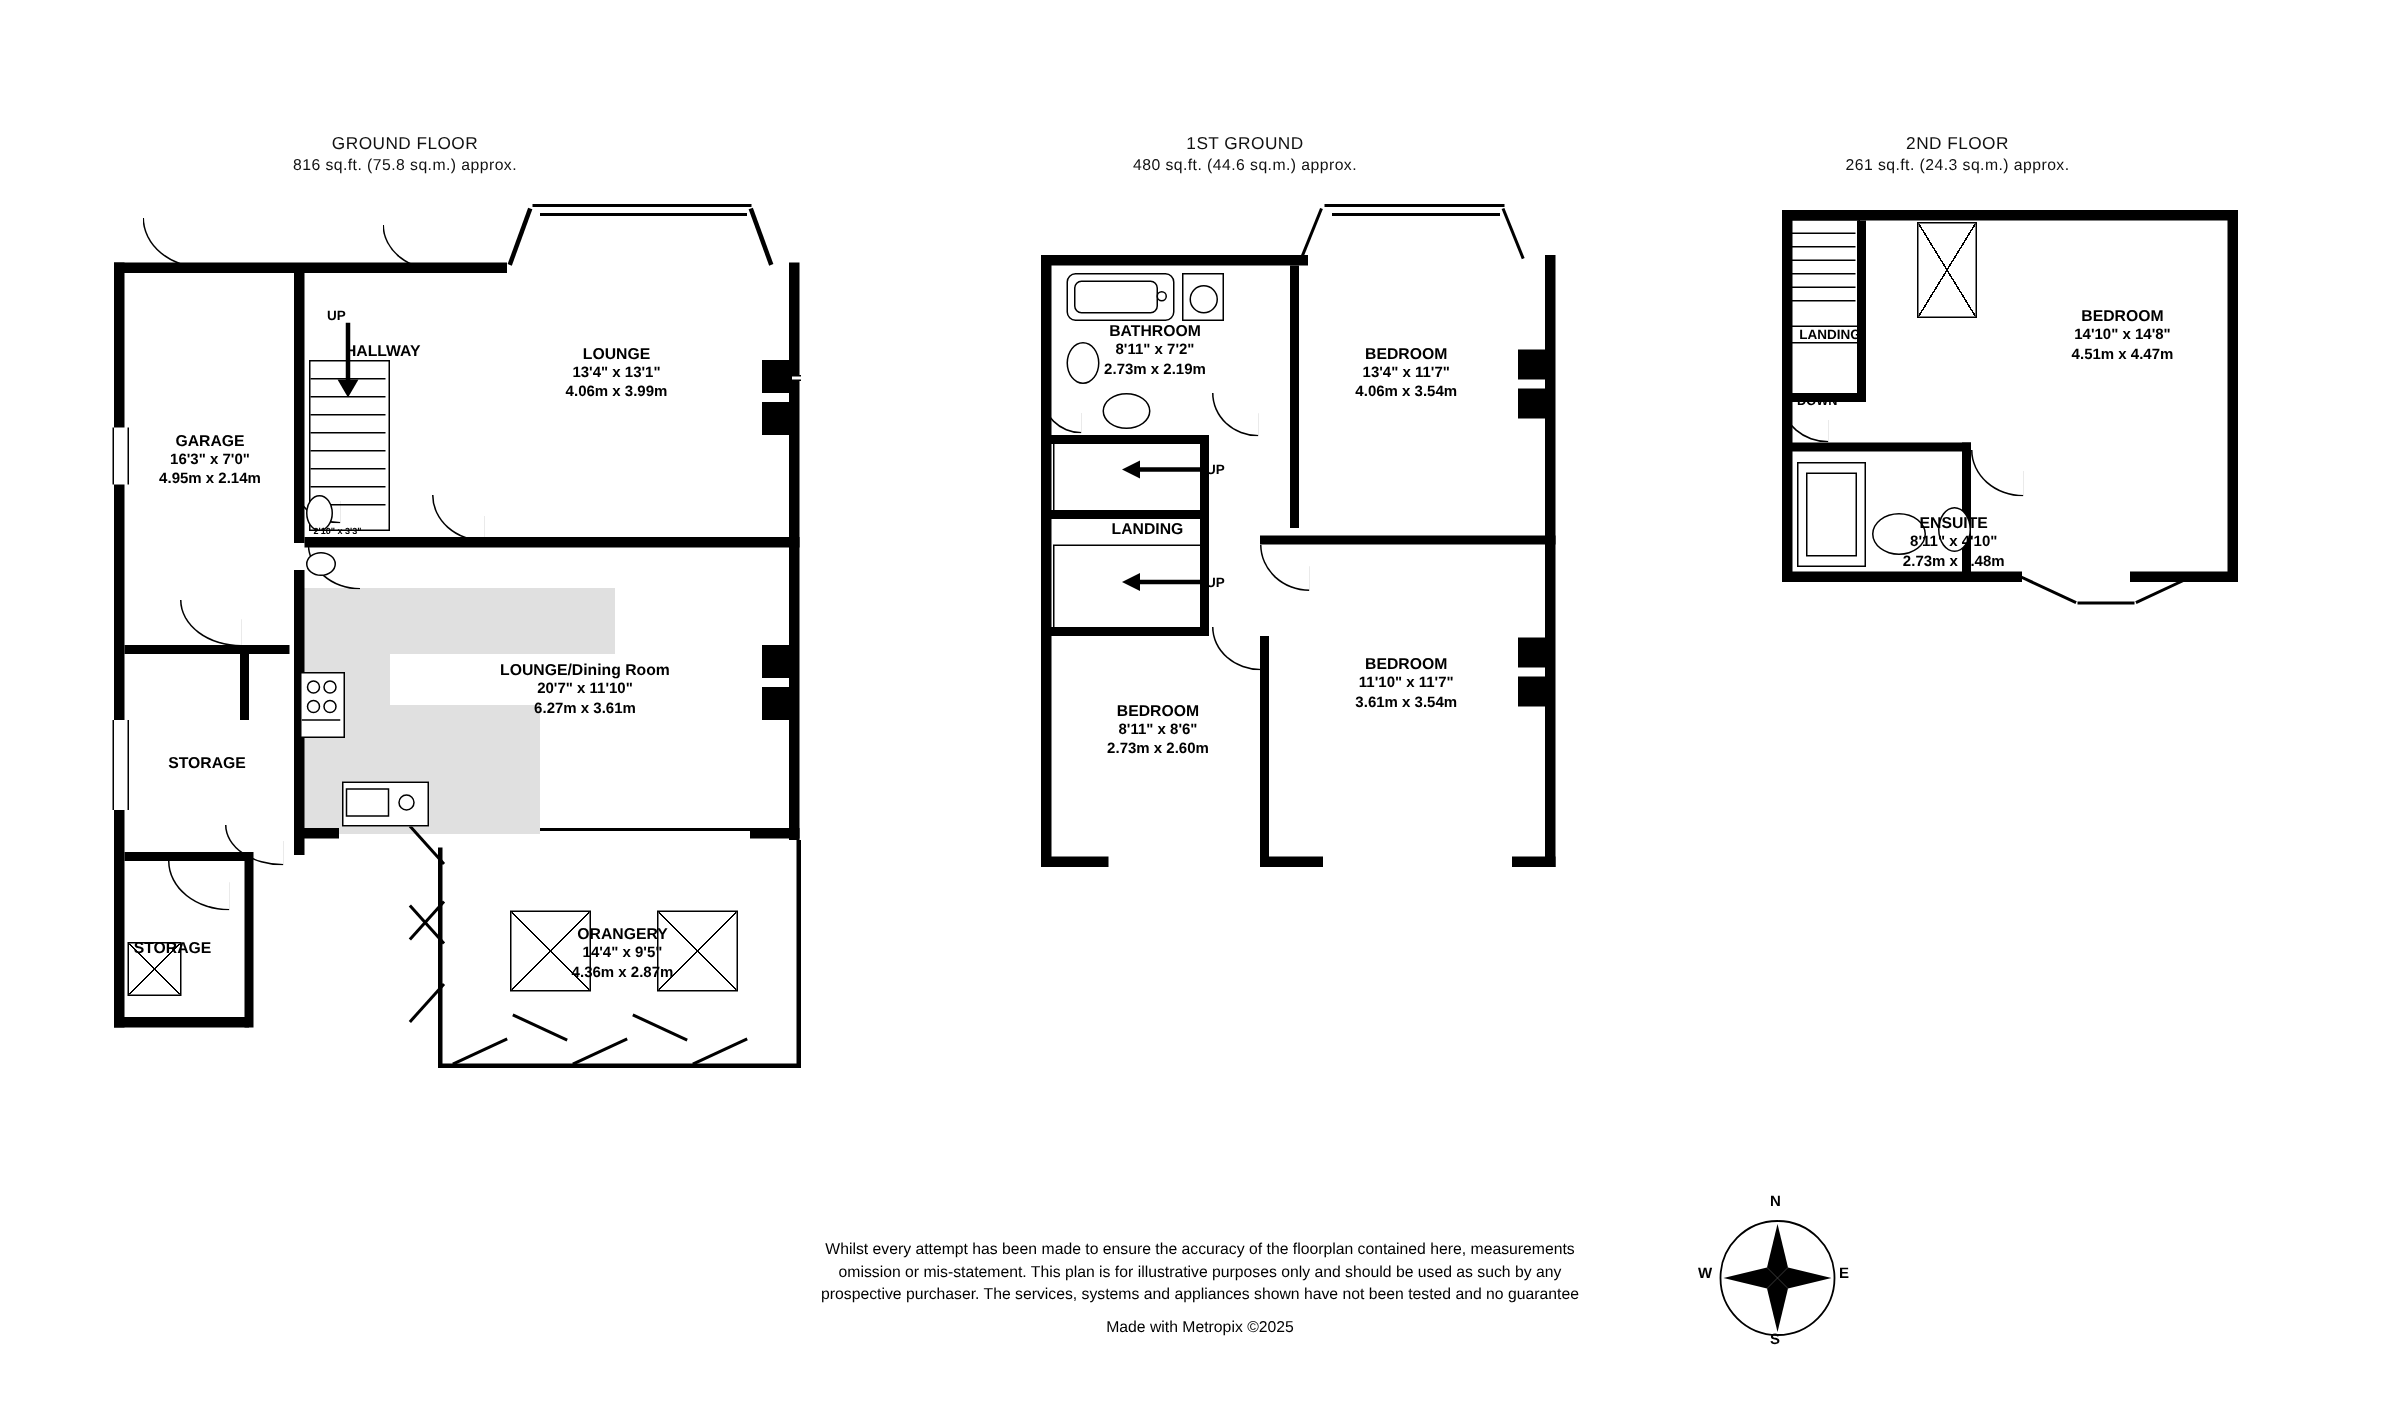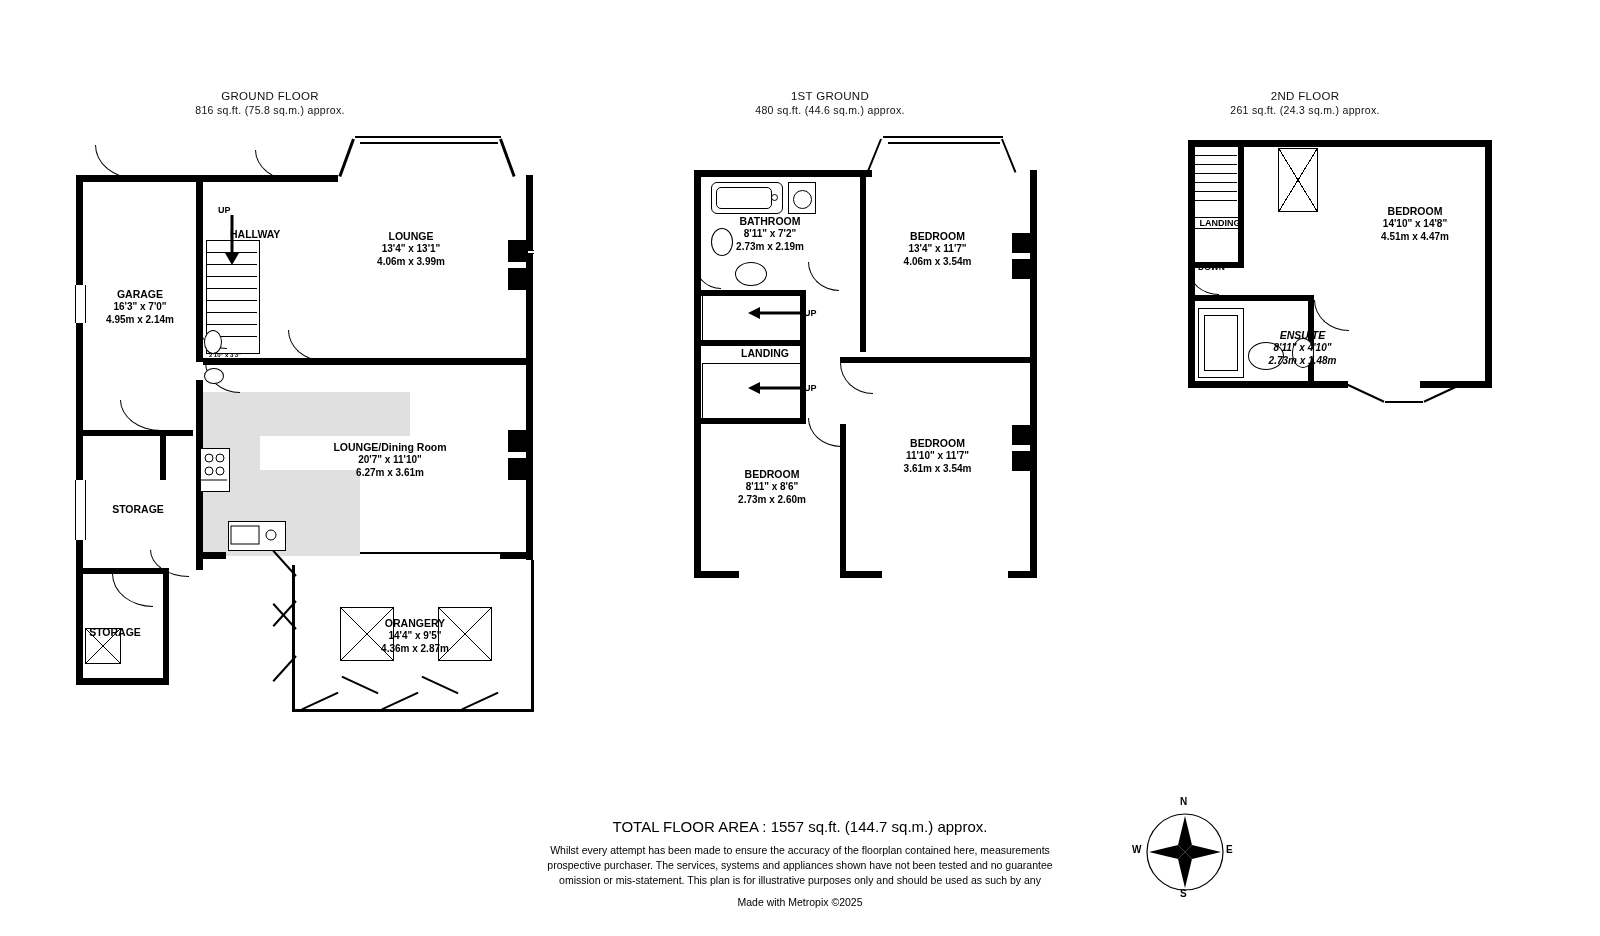--- a/index.html
+++ b/index.html
@@ -308,21 +308,21 @@
 
   <div class="label" style="left:155px;top:205px;width:160px;">
     <div class="nm">BEDROOM</div>
     <div class="d1">14'10"  x 14'8"</div>
     <div class="d2">4.51m  x 4.47m</div>
   </div>
   <div class="small-label" style="left:5px;top:218px;width:70px;">
     <span>LANDING</span>
   </div>
   <div class="dirlab" style="left:18px;top:262px;font-size:8.5px;">DOWN</div>
-  <div class="label" style="left:50px;top:329px;width:145px;font-style:italic;">
+  <div class="label" style="left:50px;top:343px;width:145px;">
     <div class="nm">ENSUITE</div>
     <div class="d1">8'11"  x 4'10"</div>
     <div class="d2">2.73m  x 1.48m</div>
   </div>
 </div>
 
 <div class="compass" style="left:1130px;top:800px;width:110px;height:100px;">
   <svg width="110" height="100" viewBox="0 0 110 100">
     <circle cx="55" cy="52" r="38" fill="none" stroke="#000" stroke-width="1.2"></circle>
     <polygon points="55,16 62,45 55,52 48,45" fill="#000"></polygon>
@@ -330,20 +330,19 @@
     <polygon points="19,52 48,45 55,52 48,59" fill="#000"></polygon>
     <polygon points="91,52 62,45 55,52 62,59" fill="#000"></polygon>
   </svg>
   <div style="position:absolute;left:50px;top:-4px;font-size:10px;font-weight:bold;">N</div>
   <div style="position:absolute;left:50px;top:88px;font-size:10px;font-weight:bold;">S</div>
   <div style="position:absolute;left:96px;top:44px;font-size:10px;font-weight:bold;">E</div>
   <div style="position:absolute;left:2px;top:44px;font-size:10px;font-weight:bold;">W</div>
 </div>
 
 <div class="footer" style="top:818px;">
-  <div class="total">TOTAL FLOOR AREA : 1557 sq.ft. (144.7 sq.m.) approx.</div>
   <div class="disc">
     <div>Whilst every attempt has been made to ensure the accuracy of the floorplan contained here, measurements</div>
+    <div>omission or mis-statement. This plan is for illustrative purposes only and should be used as such by any</div>
     <div>prospective purchaser. The services, systems and appliances shown have not been tested and no guarantee</div>
-    <div>omission or mis-statement. This plan is for illustrative purposes only and should be used as such by any</div>
   </div>
   <div class="made">Made with Metropix ©2025</div>
 </div>
 
 </body></html>

